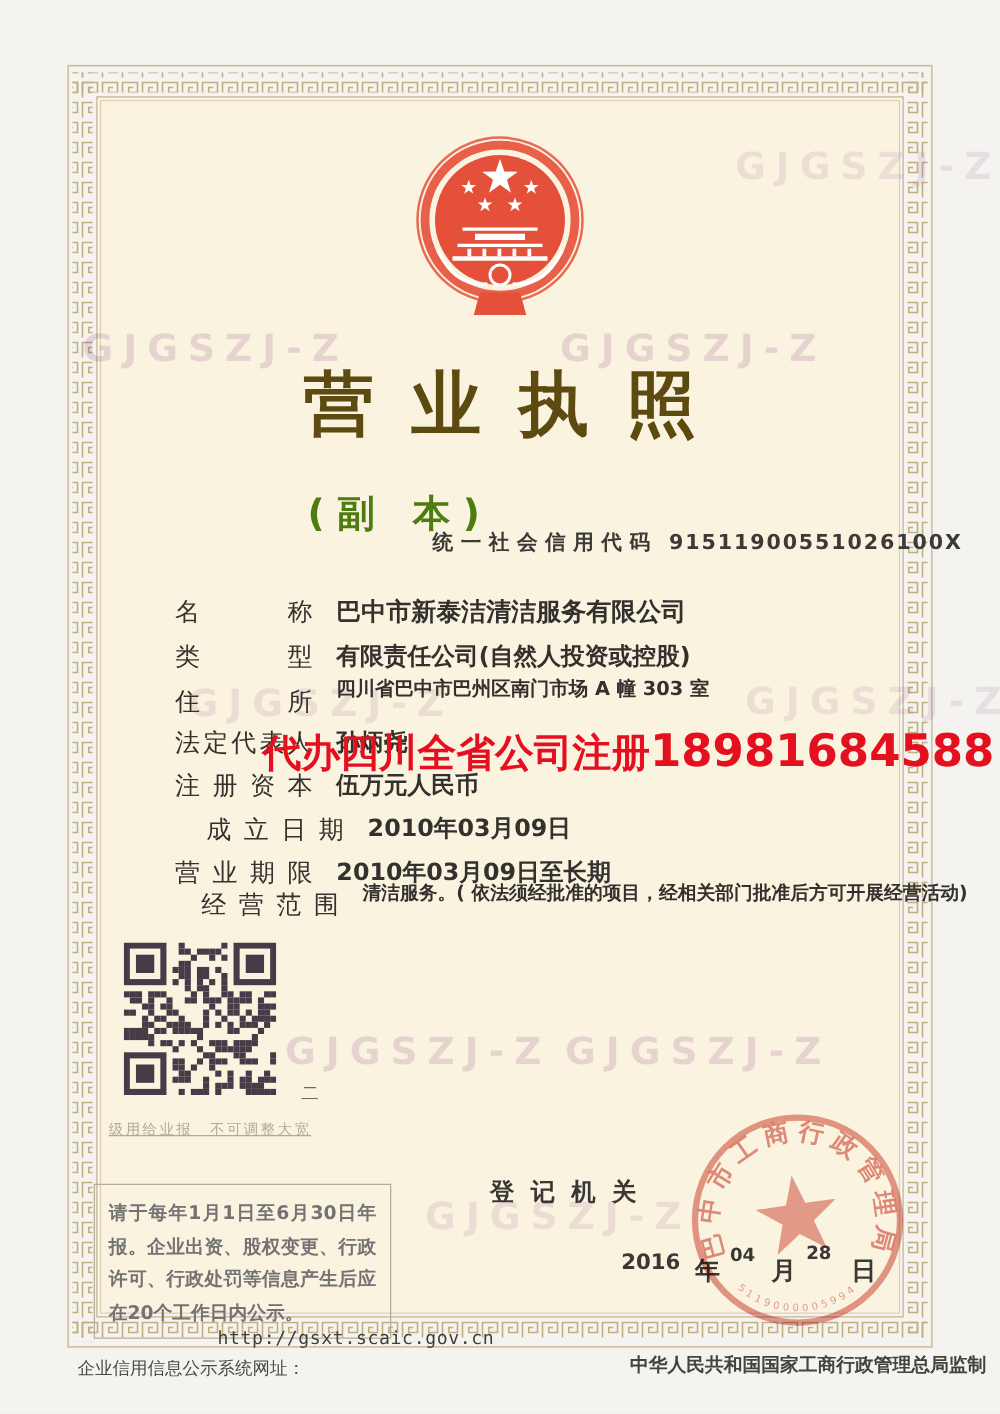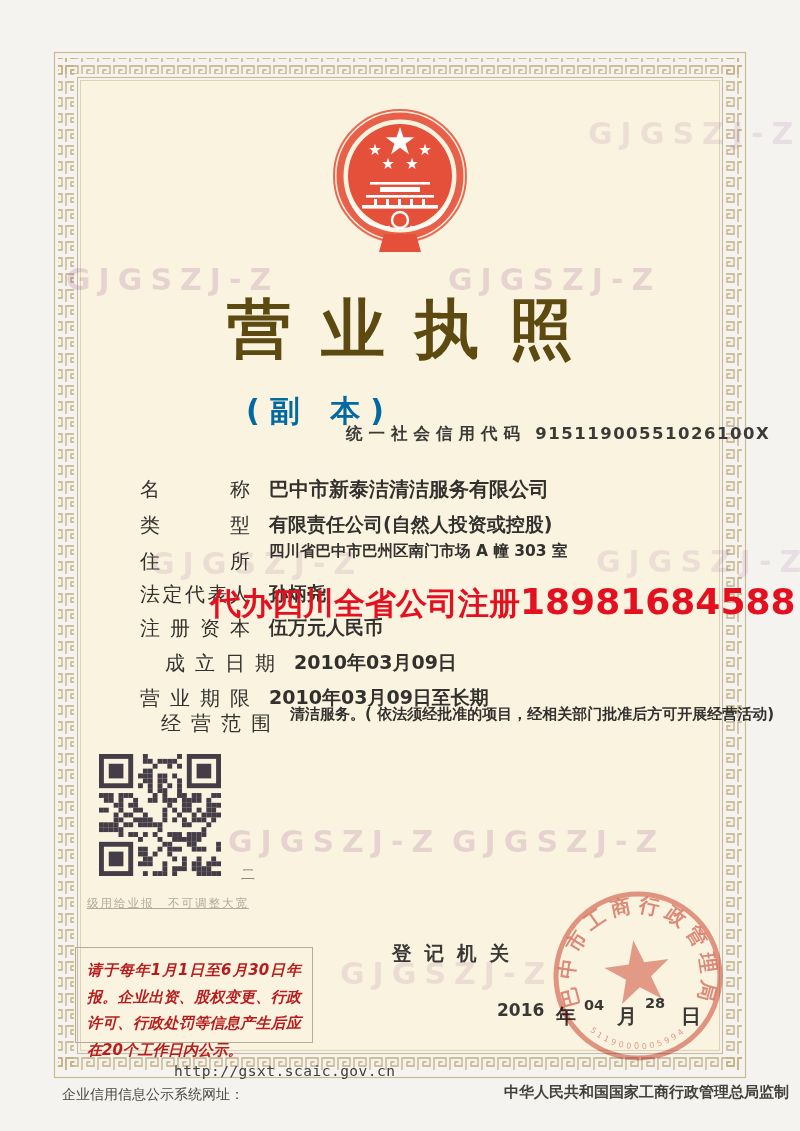--- a/index.html
+++ b/index.html
@@ -4,41 +4,41 @@
 <style>
   html,body{margin:0;padding:0;}
   body{width:800px;height:1131px;overflow:hidden;background:#e9e7e2;font-family:"DejaVu Sans",sans-serif;}
   .scan{position:relative;width:800px;height:1131px;background:#f4f3ef;}
   .frame-svg{position:absolute;left:0;top:0;}
   
   .ghost{position:absolute;font-weight:bold;font-size:30px;letter-spacing:8px;color:#701a75;filter:blur(.4px);white-space:nowrap;}
   
   .emblem{position:absolute;left:322px;top:104px;}
   
-  .title{position:absolute;left:0;top:286px;width:800px;text-align:center;font-size:64px;font-weight:bold;color:#5d4a10;letter-spacing:30px;padding-left:30px;box-sizing:border-box;white-space:nowrap;}
-  .subtitle{position:absolute;left:0;top:391px;width:640px;text-align:center;font-size:30px;font-weight:bold;color:#0369a1;letter-spacing:10px;}
+  .title{position:absolute;left:0;top:286px;width:800px;text-align:center;font-size:56px;font-weight:bold;color:#5d4a10;letter-spacing:30px;padding-left:30px;box-sizing:border-box;white-space:nowrap;}
+  .subtitle{position:absolute;left:0;top:391px;width:640px;text-align:center;font-size:30px;font-weight:bold;color:#4d7c0f;letter-spacing:10px;}
   .credit-line{position:absolute;left:346px;top:423px;font-size:16.5px;color:#3b3a36;white-space:nowrap;}
   .credit-line .lbl{letter-spacing:6px;font-weight:600;}
   .credit-line .code{letter-spacing:1.5px;font-weight:600;margin-left:4px;}
   
   .frow{position:absolute;left:140px;white-space:nowrap;}
   .flabel{display:inline-block;width:110px;font-size:20px;color:#34322e;text-align:justify;text-align-last:justify;vertical-align:top;}
   .fvalue{display:inline-block;margin-left:14px;font-size:19px;font-weight:600;color:#33312d;}
   .fvalue.small{font-size:15.5px;position:relative;top:-7px;}
   .fvalue.scope{font-size:15px;position:relative;top:-6px;}
   
   .redmark{position:absolute;left:210px;top:581px;color:#e4101f;white-space:nowrap;font-weight:bold;}
   .redmark .cn{font-size:31px;}
   .redmark .num{font-size:36px;letter-spacing:0px;}
   
   .qr{position:absolute;left:99px;top:754px;}
   .mark-two{position:absolute;left:241px;top:866px;font-size:14px;color:#4a4742;opacity:.8;}
   .faint-note{position:absolute;left:87px;top:896px;font-size:11.5px;letter-spacing:2px;color:#6a6154;opacity:.5;filter:blur(.55px);white-space:nowrap;text-decoration:underline;}
   
-  .notice{position:absolute;left:75px;top:947px;width:238px;height:96px;border:1px solid #b5ac94;box-sizing:border-box;padding:9px 11px;font-size:15px;line-height:26.5px;color:#b91c1c;text-align:justify;font-weight:600;font-style:italic;}
+  .notice{position:absolute;left:75px;top:947px;width:238px;height:124px;border:1px solid #b5ac94;box-sizing:border-box;padding:9px 11px;font-size:15px;line-height:26.5px;color:#737373;text-align:justify;font-weight:600;}
   
   .regorg{position:absolute;left:392px;top:940px;font-size:19.5px;letter-spacing:13px;color:#3a3835;font-weight:600;white-space:nowrap;}
   .d-y{position:absolute;left:497px;top:1000px;font-size:17px;color:#3a3835;font-weight:600;}
   .d-yu{position:absolute;left:556px;top:1003px;font-size:20px;color:#3a3835;font-weight:600;}
   .d-m{position:absolute;left:584px;top:997px;font-size:14.5px;color:#3a3835;font-weight:600;}
   .d-mu{position:absolute;left:617px;top:1003px;font-size:20px;color:#3a3835;font-weight:600;}
   .d-d{position:absolute;left:645px;top:995px;font-size:14.5px;color:#3a3835;font-weight:600;}
   .d-du{position:absolute;left:681px;top:1003px;font-size:20px;color:#3a3835;font-weight:600;}
   
   .seal{position:absolute;left:548px;top:886px;mix-blend-mode:multiply;opacity:.9;}

